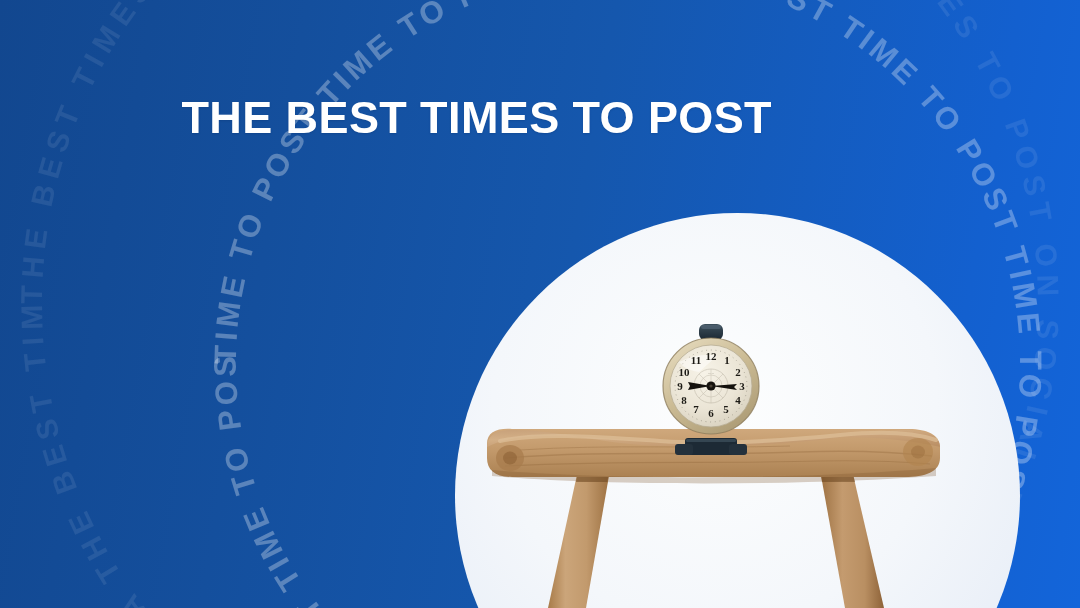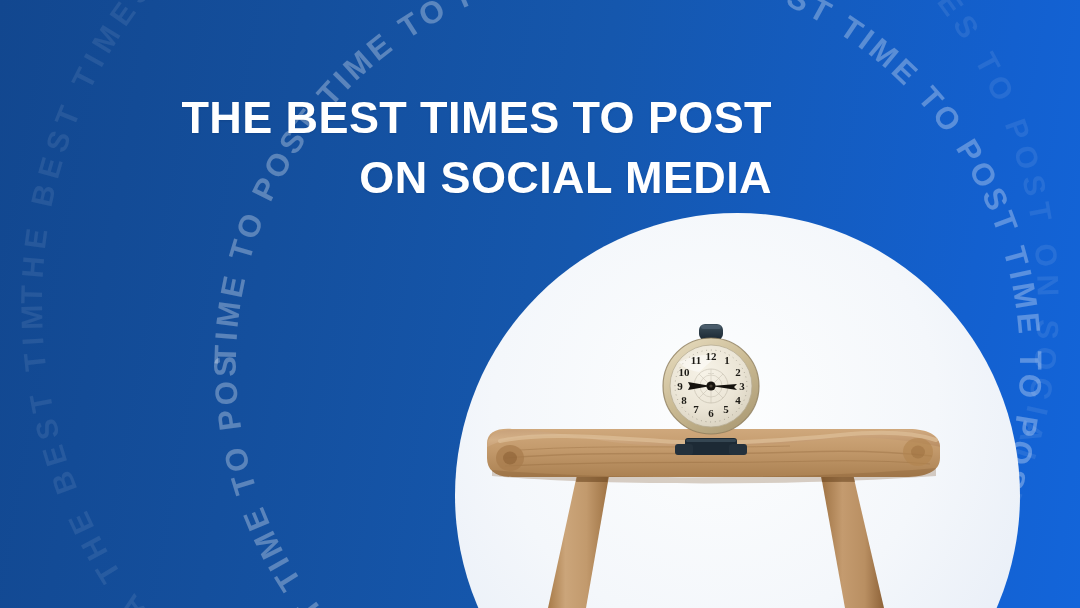--- a/index.html
+++ b/index.html
@@ -225,16 +225,15 @@
     <g>
       <path d="M 56,68 L 33,64 L 35,68 L 33,72 Z" fill="#15120e"></path>
       <path d="M 56,68 L 82,66 L 79,69 L 82,72 Z" fill="#15120e"></path>
       <circle cx="56" cy="68" r="4.6" fill="#15120e"></circle>
       <circle cx="56" cy="68" r="1.6" fill="#4a4236"></circle>
     </g>
   </svg>
 
   <div id="headline">
     <span class="hl-line">THE BEST TIMES TO POST</span>
-    <span class="hl-line">ON SOCIAL MEDIA</span>
   </div>
 
 </div>
 
 </body></html>

